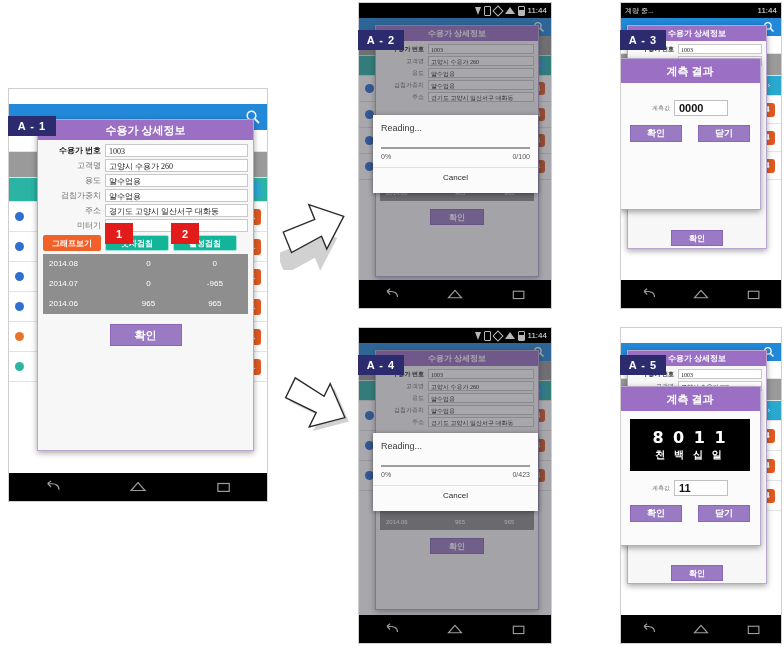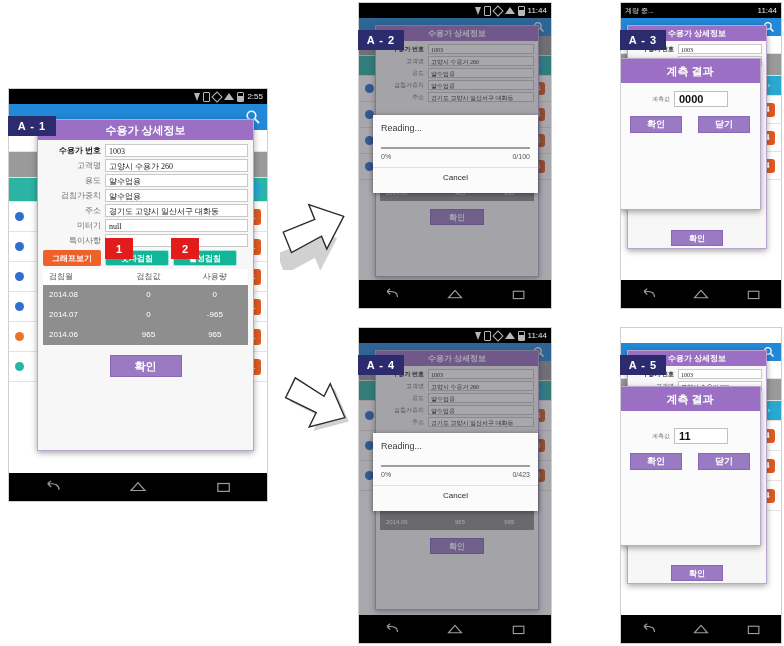--- a/index.html
+++ b/index.html
@@ -155,30 +155,20 @@
     <path d="M4,44 L4,22 L38,22 L38,6 L66,30 L38,54 L38,40 Z" transform="rotate(-22 35 30)" fill="#ffffff" stroke="#2b2b2b" stroke-width="1.4"></path>
   </svg>
 
   <svg class="arrow" style="left:280px;top:372px;" width="80" height="72" viewBox="0 0 80 72">
     <path d="M10,22 L10,44 L44,44 L44,60 L72,36 L44,12 L44,26 Z" transform="rotate(26 41 36)" fill="#c9c9c9" opacity=".85"></path>
     <path d="M6,18 L6,40 L40,40 L40,56 L68,32 L40,8 L40,22 Z" transform="rotate(26 37 32)" fill="#ffffff" stroke="#2b2b2b" stroke-width="1.4"></path>
   </svg>
 
   <div class="phone" style="left:8px;top:88px;width:258px;height:412px;border:1px solid #cfcfcf;">
 
-    <div class="statusbar">
-      <span class="sb-icons">
-        <span class="sb-ic ic-pin"></span>
-        <span class="sb-ic ic-sim"></span>
-        <span class="sb-ic ic-mute"></span>
-        <span class="sb-ic ic-wifi"></span>
-        <span class="sb-ic ic-batt"></span>
-      </span>
-      <span class="sb-time">2:55</span>
-    </div>
 
     <div class="appbg" style="top:15px;bottom:28px;">
       <div class="app-search">
         <svg width="16" height="16" viewBox="0 0 16 16">
           <circle cx="6.5" cy="6.5" r="4.3" fill="none" stroke="#fff" stroke-width="1.6"></circle>
           <line x1="9.8" y1="9.8" x2="14" y2="14" stroke="#fff" stroke-width="1.8"></line>
         </svg>
       </div>
       <div class="app-listrow" style="height:22px;"></div>
       <div class="app-listrow row-grey" style="height:26px;"></div>
@@ -233,40 +223,31 @@
           <span class="frm-val" style="height:13px;font-size:8px;line-height:13px;padding-left:3px;">얄수업용</span>
         </div>
         <div class="frm-row">
           <span class="frm-lbl" style="width:58px;font-size:8px;">주소</span>
           <span class="frm-val" style="height:13px;font-size:8px;line-height:13px;padding-left:3px;">경기도 고양시 일산서구 대화동</span>
         </div>
         <div class="frm-row">
           <span class="frm-lbl" style="width:58px;font-size:8px;">미터기</span>
           <span class="frm-val" style="height:13px;font-size:8px;line-height:13px;padding-left:3px;">null</span>
         </div>
-        <div class="frm-row">
-          <span class="frm-lbl" style="width:58px;font-size:8px;">특이사항</span>
-          <span class="frm-val muted" style="height:13px;font-size:8px;line-height:13px;padding-left:3px;">None</span>
-        </div>
 
         <div class="btnrow" style="margin-top:3px;position:relative;">
           <div class="btn btn-orange" style="width:58px;height:16px;font-size:8px;">그래프보기</div>
           <div class="btn btn-teal" style="width:64px;height:16px;font-size:8px;">숫자검침</div>
           <div class="btn btn-teal" style="width:64px;height:16px;font-size:8px;">활성검침</div>
 
           <div class="marker" style="left:62px;top:-12px;width:28px;height:21px;font-size:11px;">1</div>
           <div class="marker" style="left:128px;top:-12px;width:28px;height:21px;font-size:11px;">2</div>
         </div>
 
         <div class="tbl">
-          <div class="tbl-head" style="height:16px;font-size:8px;line-height:16px;">
-            <div>검침월</div>
-            <div>검침값</div>
-            <div>사용량</div>
-          </div>
           <div class="tbl-body">
             <div class="tbl-row" style="height:20px;font-size:8px;line-height:20px;">
               <div>2014.08</div>
               <div>0</div>
               <div>0</div>
             </div>
             <div class="tbl-row" style="height:20px;font-size:8px;line-height:20px;">
               <div>2014.07</div>
               <div>0</div>
               <div>-965</div>
@@ -463,21 +444,21 @@
         </div>
         <div style="display:flex;justify-content:center;margin-top:164px;">
           <div class="btn btn-purple" style="width:52px;height:16px;font-size:8px;">확인</div>
         </div>
       </div>
     </div>
 
     <div class="dlg" style="left:-2px;top:55px;width:140px;height:150px;background:#fbfbfb;">
       <div class="dlg-title" style="height:24px;font-size:11px;">계측 결과</div>
       <div style="padding:8px 10px;">
-        <div class="val-row" style="">
+        <div class="val-row" style="margin-top:9px;">
           <span class="val-lbl" style="font-size:6px;">계측값</span>
           <span class="val-box" style="width:54px;height:16px;font-size:11px;">0000</span>
         </div>
         <div class="btnrow" style="margin-top:9px;justify-content:space-between;">
           <div class="btn btn-purple" style="width:52px;height:17px;font-size:9px;">확인</div>
           <div class="btn btn-purple" style="width:52px;height:17px;font-size:9px;">닫기</div>
         </div>
       </div>
     </div>
 
@@ -651,20 +632,24 @@
         </div>
         <div style="display:flex;justify-content:center;margin-top:174px;">
           <div class="btn btn-purple" style="width:52px;height:16px;font-size:8px;">확인</div>
         </div>
       </div>
     </div>
 
     <div class="dlg" style="left:-2px;top:58px;width:140px;height:158px;background:#fbfbfb;">
       <div class="dlg-title" style="height:24px;font-size:11px;">계측 결과</div>
       <div style="padding:8px 10px;">
+        <div class="meter-img" style="height:52px;">
+          <span class="meter-digits" style="font-size:16px;">8 0 1 1</span>
+          <span class="meter-kor" style="font-size:10px;margin-top:1px;">천 백 십 일</span>
+        </div>
         <div class="val-row" style="margin-top:9px;">
           <span class="val-lbl" style="font-size:6px;">계측값</span>
           <span class="val-box" style="width:54px;height:16px;font-size:11px;">11</span>
         </div>
         <div class="btnrow" style="margin-top:9px;justify-content:space-between;">
           <div class="btn btn-purple" style="width:52px;height:17px;font-size:9px;">확인</div>
           <div class="btn btn-purple" style="width:52px;height:17px;font-size:9px;">닫기</div>
         </div>
       </div>
     </div>

